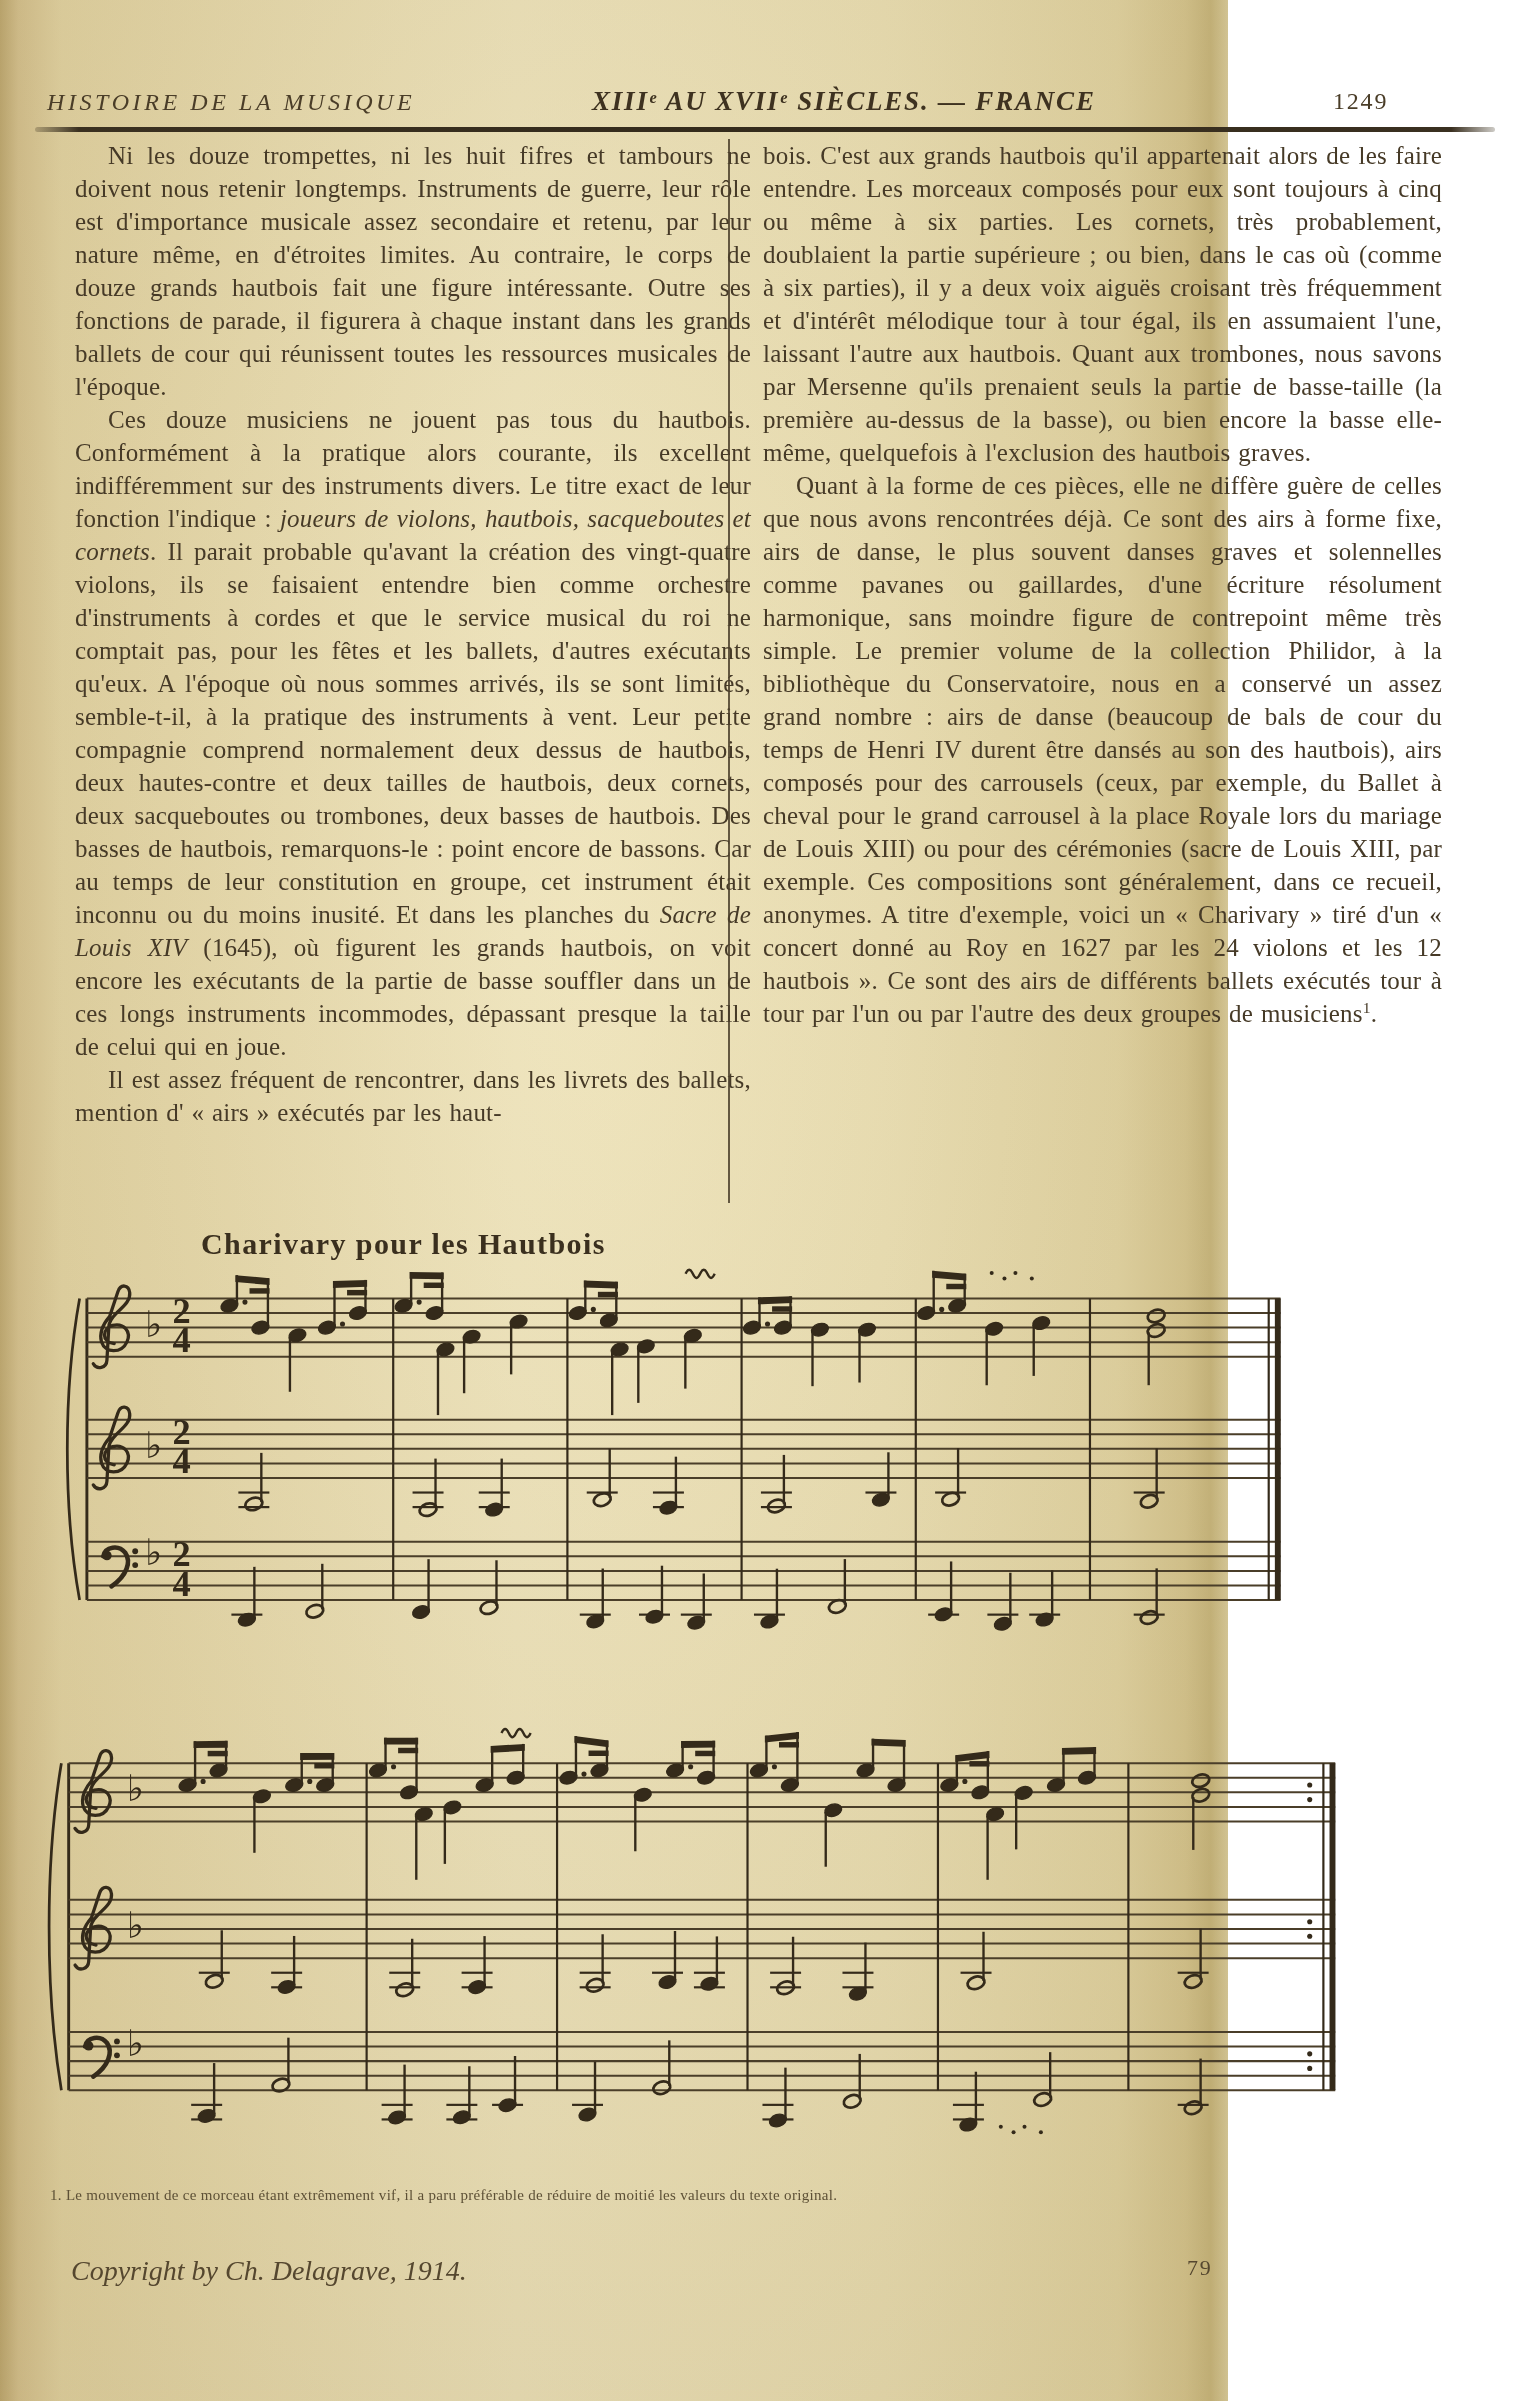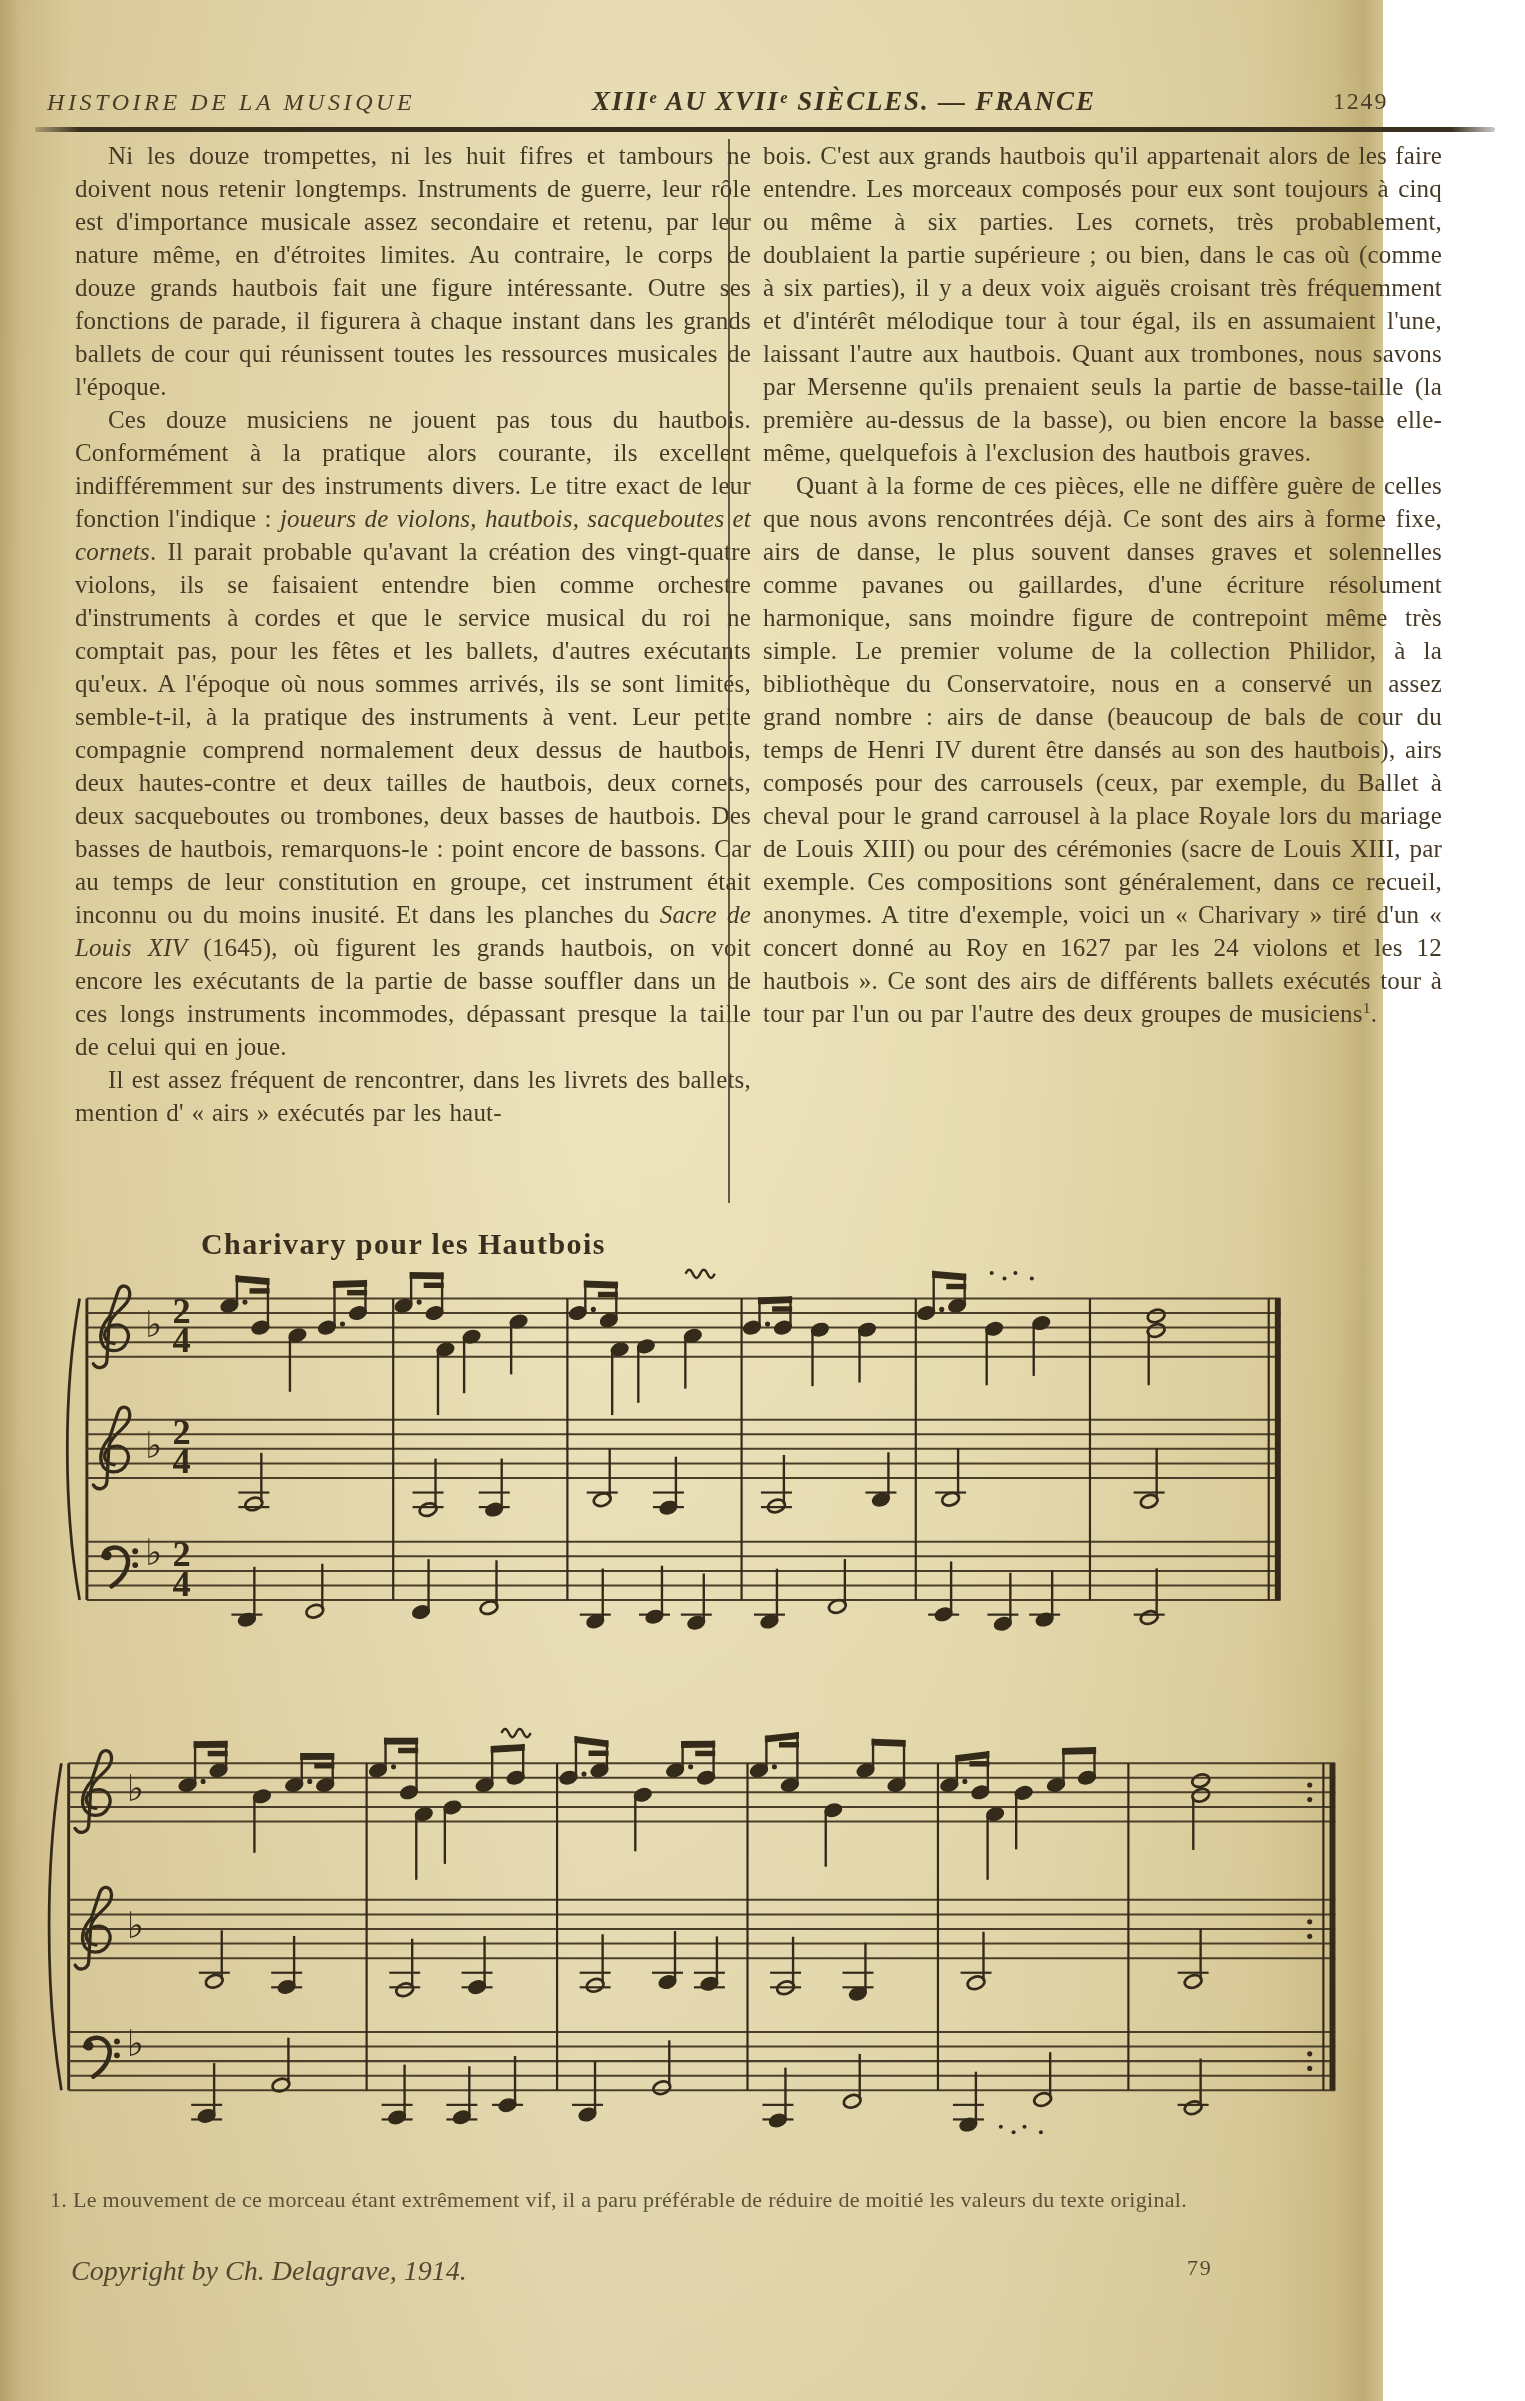--- a/index.html
+++ b/index.html
@@ -1,41 +1,41 @@
 <!DOCTYPE html>
 <html style="font-size:14.6px"><head>
 <meta charset="utf-8">
 <style>
   html,body{margin:0;padding:0;}
   body{width:1526px;height:2401px;overflow:hidden;}
   .page{
-    position:relative;width:1369px;height:2401px;
+    position:relative;width:1228px;height:2401px;
     background:linear-gradient(90deg,#c2ac73 0,#d9c591 1.5%,#e6d7a5 5%,#eee3ba 42%,#ece0b3 72%,#e6d8a5 91%,#dbca92 96.5%,#cdbb80 98.6%,#e0d2a0 100%);
-    font-family:"Liberation Serif","DejaVu Serif",serif;color:#453826;padding-left:14px;
+    font-family:"Liberation Serif","DejaVu Serif",serif;color:#453826;
   }
   .vignette{position:absolute;inset:0;pointer-events:none;
     background:radial-gradient(ellipse at 48% 38%,rgba(255,252,235,0.10),rgba(92,72,32,0.12) 88%);}
   .hdr-left{position:absolute;top:89px;left:47px;font-style:italic;font-size:24px;letter-spacing:3.6px;color:#4a3d28;}
   .hdr-center{position:absolute;top:86px;left:592px;font-style:italic;font-weight:bold;font-size:27px;letter-spacing:1.8px;color:#3e3220;text-align:right;}
   .hdr-page{position:absolute;top:88px;left:1305px;font-size:24px;letter-spacing:1.8px;color:#4a3d28;margin-left:28px;}
   .hdr-rule{position:absolute;top:127px;left:35px;width:1460px;height:4.6px;border-radius:2.7px;
     background:linear-gradient(90deg,rgba(60,50,30,0.25),#3a3020 3%,#342b1c 50%,#3a3020 97%,rgba(60,50,30,0.25));}
   .col{position:absolute;top:139px;width:676px;text-align:justify;font-size:25px;line-height:33px;letter-spacing:0.2px;word-spacing:1.4px;color:#463a27;margin-left:25px;}
   .col-left{left:50px;}
   .col-right{left:738px;width:679px;}
   .col p{margin:0;}
   .col p.ind{text-indent:33px;}
   .col i{font-style:italic;}
   .col sup{font-size:0.62em;vertical-align:super;line-height:0;}
   .coldiv{position:absolute;top:139px;left:728px;width:1.8px;height:1064px;background:#4b3f2b;opacity:0.85;}
   .music-title{position:absolute;top:1227px;left:201px;font-size:30px;font-weight:bold;letter-spacing:1.4px;color:#3a2f1e;}
   svg.score{position:absolute;top:0;left:0;pointer-events:none;}
   .musglyph{font-family:"DejaVu Sans",sans-serif;}
   .timesig{font-family:"Liberation Serif","DejaVu Serif",serif;font-weight:bold;}
-  .footnote{position:absolute;top:2187px;left:50px;width:1431px;font-size:22px;letter-spacing:0.3px;color:#5d5036;}
+  .footnote{position:absolute;top:2187px;left:50px;width:1431px;font-size:15px;letter-spacing:0.3px;color:#5d5036;}
   .copyright{position:absolute;top:2255px;left:71px;font-size:28px;font-style:italic;color:#55472f;}
   .pagenum-bottom{position:absolute;top:2255px;left:1187px;font-size:22px;color:#55472f;letter-spacing:1.8px;}
 </style>
 </head>
 <body>
 
 <div class="page">
   <div class="vignette"></div>
 
   <div class="hdr-left">HISTOIRE DE LA MUSIQUE</div>

